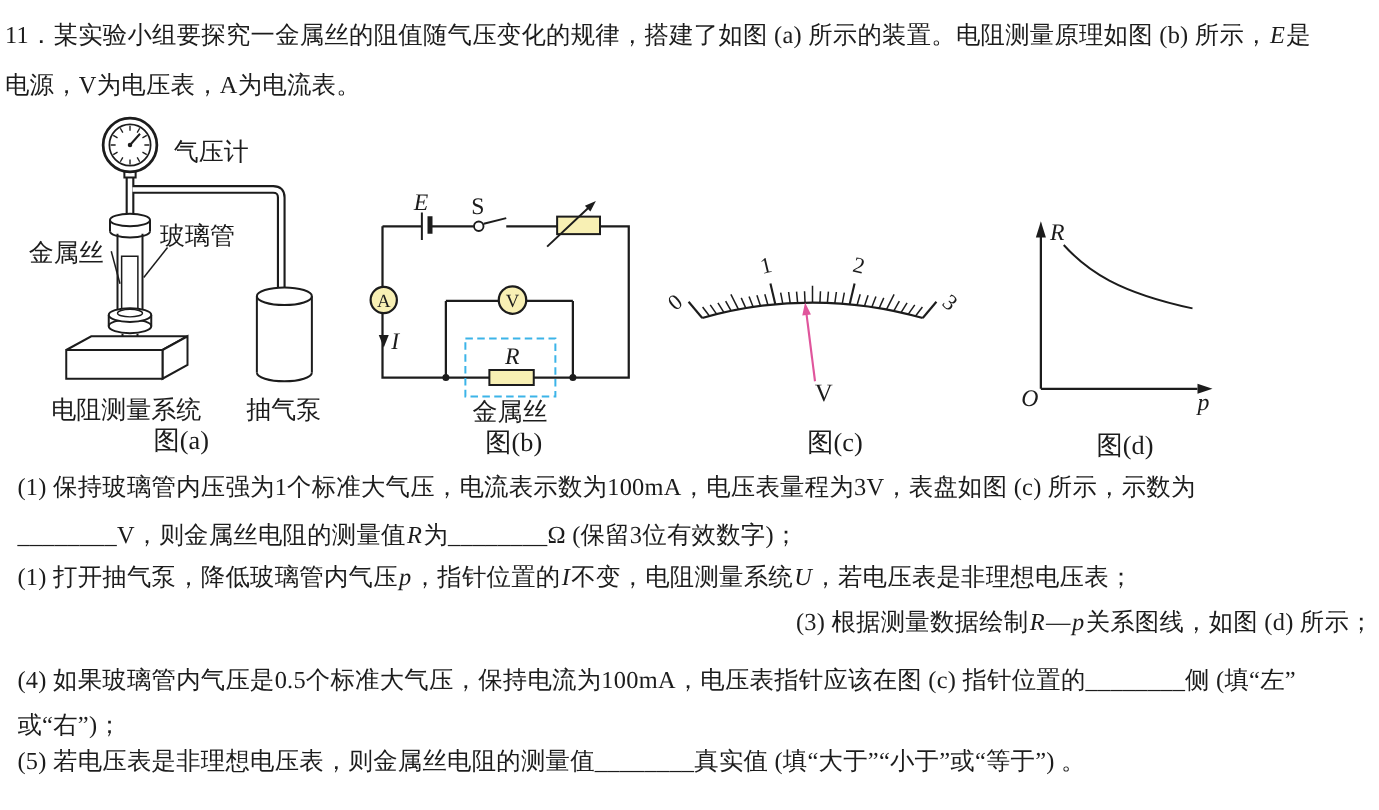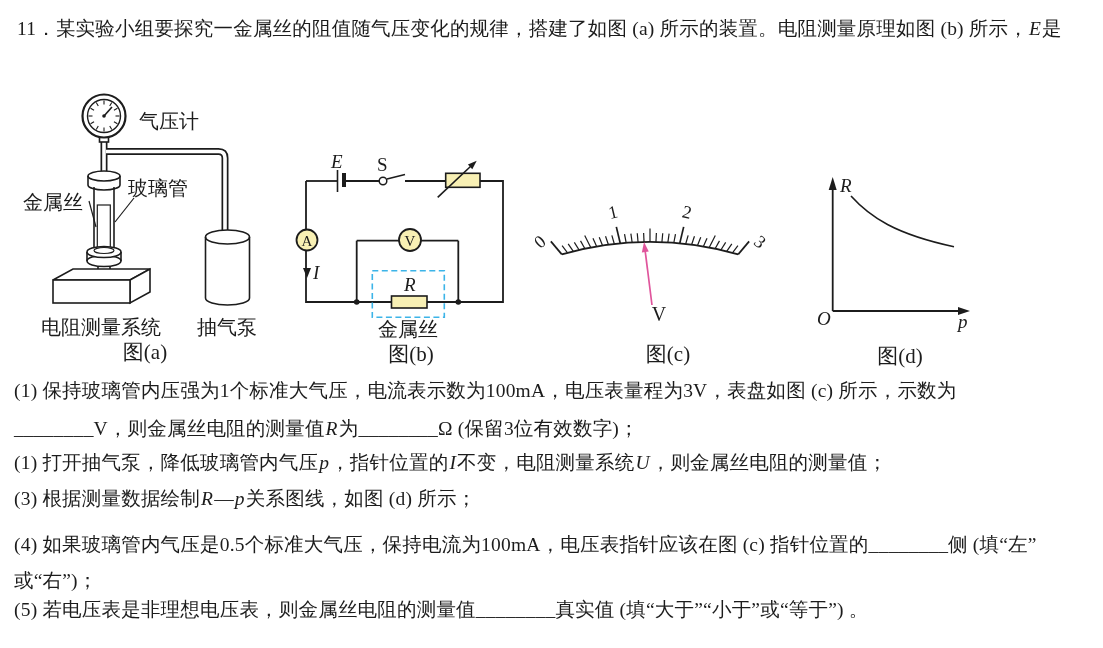--- a/index.html
+++ b/index.html
@@ -13,34 +13,35 @@
   .iv{font-style:italic;padding:0 1px;}
   .fig{position:absolute;}
   svg text{font-family:"Liberation Serif","DejaVu Serif",serif;fill:#1c1c1c;}
   .cjk{font-size:20px;}
   .cap{font-size:21px;}
   .varl{font-style:italic;font-size:19px;}
 </style>
 </head>
 <body>
 
-<div class="tb" style="top:9px;left:17px;line-height:40px;">
+<div class="tb" style="top:9px;left:4px;line-height:40px;">
   <span>11．某实验小组要探究一金属丝的阻值随气压变化的规律，搭建了如图 (a) 所示的装置。电阻测量原理如图 (b) 所示，</span><span class="iv">E</span><span>是</span><br>
+  <span>电源，V为电压表，A为电流表。</span>
 </div>
 
 <div class="tb" style="top:372px;left:14px;line-height:38px;">
   <span>(1) 保持玻璃管内压强为1个标准大气压，电流表示数为100mA，电压表量程为3V，表盘如图 (c) 所示，示数为</span><br>
   <span>________</span><span>V，则金属丝电阻的测量值</span><span class="iv">R</span><span>为</span><span>________</span><span>Ω (保留3位有效数字)；</span>
 </div>
 
 <div class="tb" style="top:444px;left:14px;">
-  <span>(1) 打开抽气泵，降低玻璃管内气压</span><span class="iv">p</span><span>，指针位置的</span><span class="iv">I</span><span>不变，电阻测量系统</span><span class="iv">U</span><span>，则金属丝电阻的测量值；</span>
-</div>
-
-<div class="tb" style="top:480px;left:14px;">
+  <span>(1) 打开抽气泵，降低玻璃管内气压</span><span class="iv">p</span><span>，指针位置的</span><span class="iv">I</span><span>不变，电阻测量系统</span><span class="iv">U</span><span>，若电压表是非理想电压表；</span>
+</div>
+
+<div class="tb" style="top:480px;left:14px;text-align:right;">
   <span>(3) 根据测量数据绘制</span><span class="iv">R</span><span>—</span><span class="iv">p</span><span>关系图线，如图 (d) 所示；</span>
 </div>
 
 <div class="tb" style="top:527px;left:14px;line-height:36px;">
   <span>(4) 如果玻璃管内气压是0.5个标准大气压，保持电流为100mA，电压表指针应该在图 (c) 指针位置的</span><span>________</span><span>侧 (填“左”</span><br>
   <span>或“右”)；</span>
 </div>
 
 <div class="tb" style="top:591px;left:14px;font-family:Liberation Serif, serif;">
   <span>(5) 若电压表是非理想电压表，则金属丝电阻的测量值</span><span>________</span><span>真实值 (填“大于”“小于”或“等于”) 。</span>

